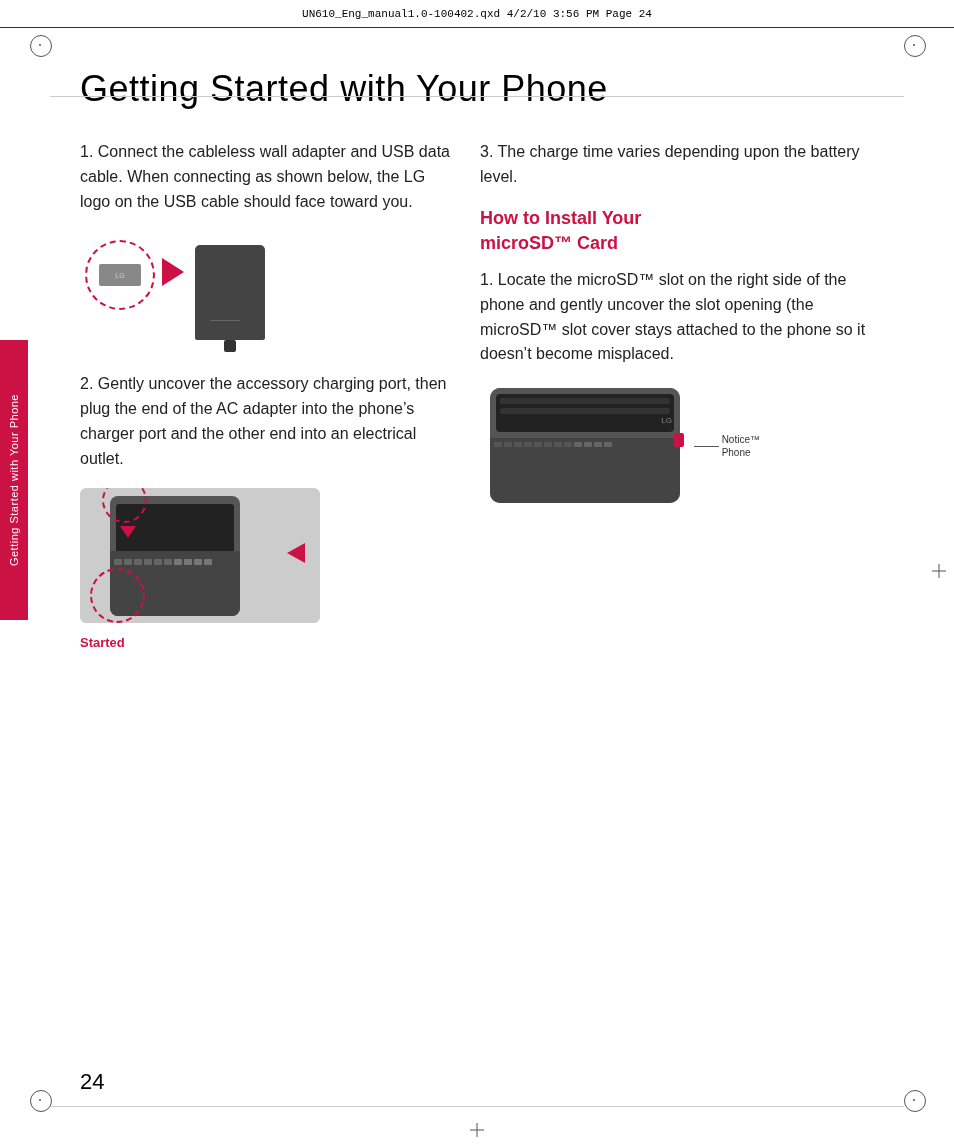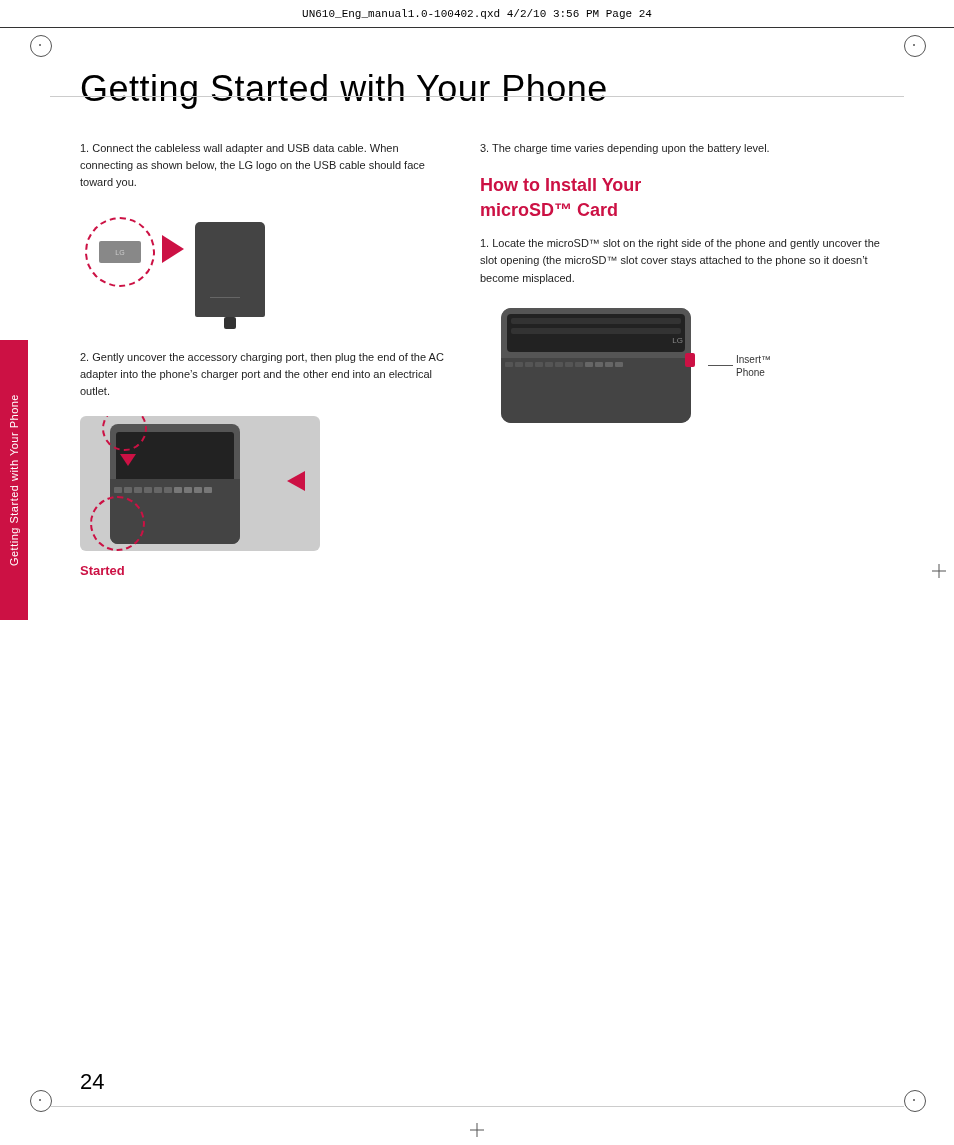--- a/index.html
+++ b/index.html
@@ -141,21 +141,21 @@
       width: 370px;
       flex-shrink: 0;
     }
 
     .col-right {
       flex: 1;
     }
 
     
     .step {
-      font-size: 11px;
+      font-size: 16px;
       line-height: 1.55;
       color: #222;
       font-family: Arial, sans-serif;
       margin-bottom: 16px;
     }
 
     
     .section-heading {
       color: #cc1144;
       font-size: 18px;
@@ -394,21 +394,21 @@
 
       <p class="step">3. The charge time varies depending upon the battery level.</p>
 
       <h2 class="section-heading">
         <span>How to Install Your</span><br>
         <span>microSD™ Card</span>
       </h2>
 
       <p class="step">1. Locate the microSD™ slot on the right side of the phone and gently uncover the slot opening (the microSD™ slot cover stays attached to the phone so it doesn’t become misplaced.</p>
 
-      <div style="position:relative;width:280px;height:130px;margin:14px 11px;">
+      <div style="position:relative;width:280px;height:130px;margin:14px 0;">
 
         <div style="position:absolute;left:10px;top:5px;width:190px;height:115px;background:#666;border-radius:10px;">
 
           <div style="width:100%;height:50px;background:#555;border-radius:10px 10px 0 0;position:relative;">
             <div style="position:absolute;top:6px;left:6px;right:6px;height:38px;background:#222;border-radius:4px;">
               <div style="position:absolute;top:4px;left:4px;right:4px;height:6px;background:#333;border-radius:2px;"></div>
               <div style="position:absolute;top:14px;left:4px;right:4px;height:6px;background:#333;border-radius:2px;"></div>
             </div>
           </div>
 
@@ -431,21 +431,21 @@
 
           <div style="position:absolute;right:-4px;top:45px;width:10px;height:14px;background:#cc1144;border-radius:2px;"></div>
 
           <div style="position:absolute;top:28px;right:8px;font-size:8px;color:#888;font-family:Arial;">LG</div>
         </div>
 
         <div style="position:absolute;right:0;top:50px;font-size:10px;color:#333;font-family:Arial;line-height:1.3;">
           <div style="display:flex;align-items:center;gap:3px;">
             <div style="width:25px;height:1px;background:#555;"></div>
             <div>
-              <span>Insert™</span><br>
+              <span>Notice™</span><br>
               <span>Phone</span>
             </div>
           </div>
         </div>
       </div>
 
 
     </div>
 
   </div>

